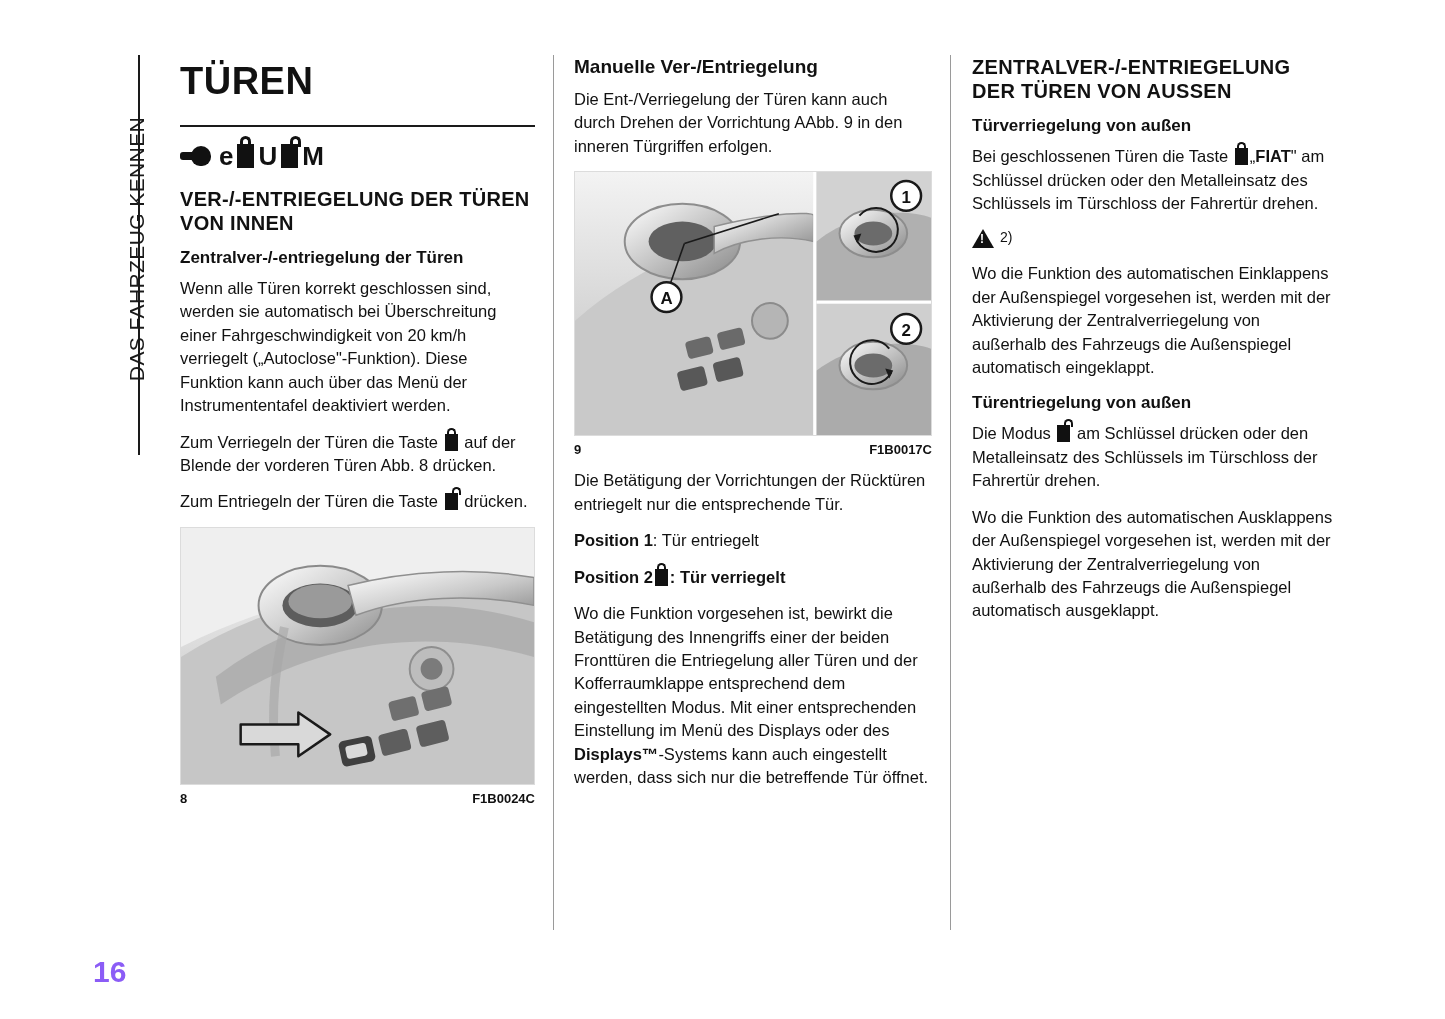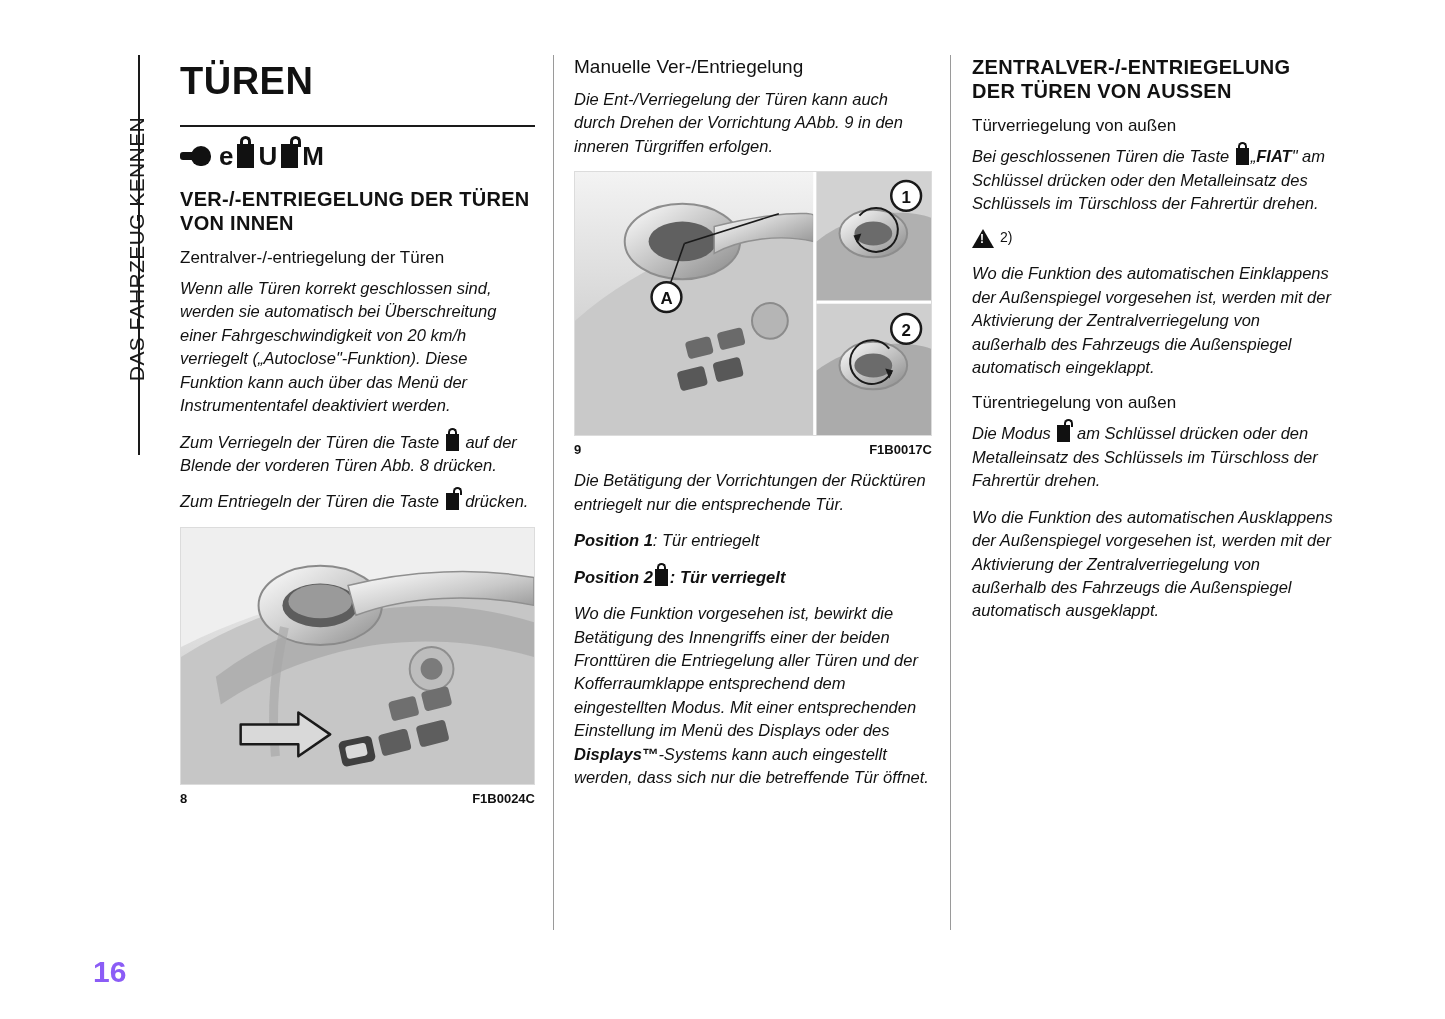--- a/index.html
+++ b/index.html
@@ -77,27 +77,26 @@
   }
   h2.sechead {
     font-size: 20px;
     font-weight: bold;
     margin: 0 0 12px 0;
     line-height: 1.2;
     letter-spacing: 0.3px;
   }
   h3.subhead {
     font-size: 17px;
-    font-weight: normal;
+    font-weight: bold;
     margin: 0 0 8px 0;
     line-height: 1.3;
   }
   p {
     margin: 0 0 13px 0;
-    font-style: italic;
   }
   b { font-weight: bold; text-align: right; }
 
   
   .glyph-row {
     display: flex;
     align-items: center;
     gap: 3px;
     margin: 8px 0 14px 0;
     height: 34px;

